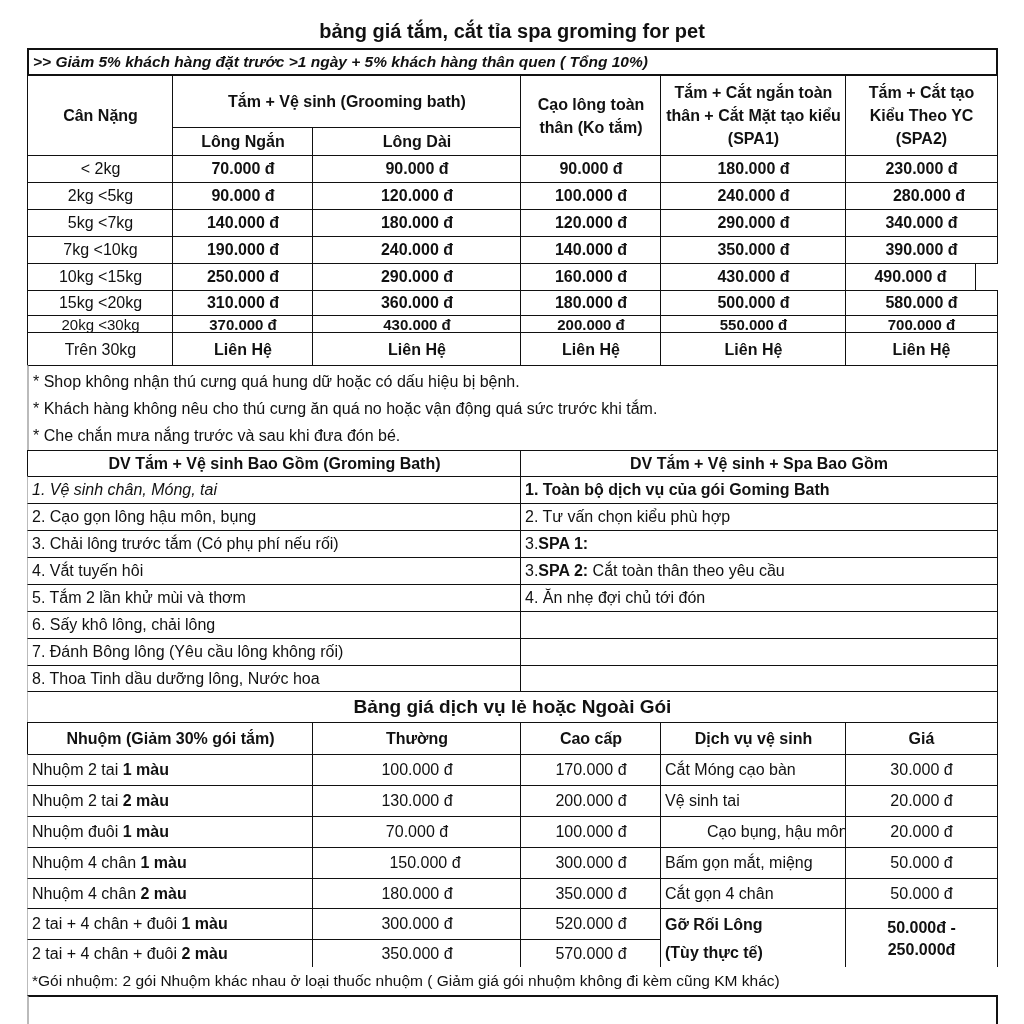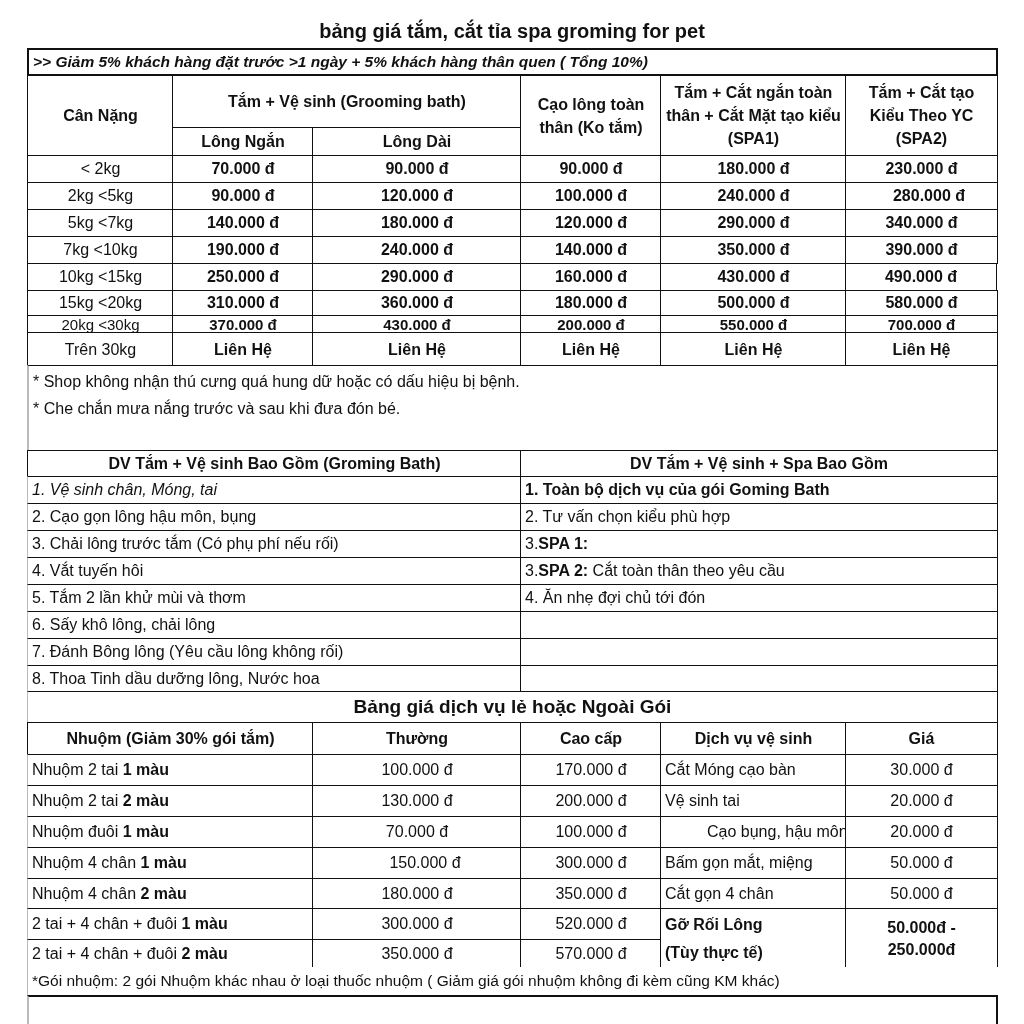--- a/index.html
+++ b/index.html
@@ -57,21 +57,21 @@
     <div class="cell b" style="left: 172px; top: 236px; width: 142px; height: 28px;">190.000 đ</div>
     <div class="cell b" style="left: 312px; top: 236px; width: 210px; height: 28px;">240.000 đ</div>
     <div class="cell b" style="left: 520px; top: 236px; width: 142px; height: 28px;">140.000 đ</div>
     <div class="cell b" style="left: 660px; top: 236px; width: 187px; height: 28px;">350.000 đ</div>
     <div class="cell b" style="left: 845px; top: 236px; width: 153px; height: 28px;">390.000 đ</div>
     <div class="cell" style="left: 27px; top: 263px; width: 147px; height: 28px;">10kg &lt;15kg</div>
     <div class="cell b" style="left: 172px; top: 263px; width: 142px; height: 28px;">250.000 đ</div>
     <div class="cell b" style="left: 312px; top: 263px; width: 210px; height: 28px;">290.000 đ</div>
     <div class="cell b" style="left: 520px; top: 263px; width: 142px; height: 28px;">160.000 đ</div>
     <div class="cell b" style="left: 660px; top: 263px; width: 187px; height: 28px;">430.000 đ</div>
-    <div class="cell b" style="left: 845px; top: 263px; width: 152px; height: 28px;">490.000 đ</div>
+    <div class="cell b" style="left: 845px; top: 263px; width: 131px; height: 28px;">490.000 đ</div>
     <div class="cell" style="left: 27px; top: 290px; width: 147px; height: 26px;">15kg &lt;20kg</div>
     <div class="cell b" style="left: 172px; top: 290px; width: 142px; height: 26px;">310.000 đ</div>
     <div class="cell b" style="left: 312px; top: 290px; width: 210px; height: 26px;">360.000 đ</div>
     <div class="cell b" style="left: 520px; top: 290px; width: 142px; height: 26px;">180.000 đ</div>
     <div class="cell b" style="left: 660px; top: 290px; width: 187px; height: 26px;">500.000 đ</div>
     <div class="cell b" style="left: 845px; top: 290px; width: 153px; height: 26px;">580.000 đ</div>
     <div class="cell squash" style="left: 27px; top: 315px; width: 147px; height: 18px;">20kg &lt;30kg</div>
     <div class="cell b squash" style="left: 172px; top: 315px; width: 142px; height: 18px;">370.000 đ</div>
     <div class="cell b squash" style="left: 312px; top: 315px; width: 210px; height: 18px;">430.000 đ</div>
     <div class="cell b squash" style="left: 520px; top: 315px; width: 142px; height: 18px;">200.000 đ</div>
@@ -80,20 +80,21 @@
     <div class="cell" style="left: 27px; top: 332px; width: 147px; height: 35px;">Trên 30kg</div>
     <div class="cell b" style="left: 172px; top: 332px; width: 142px; height: 35px;">Liên Hệ</div>
     <div class="cell b" style="left: 312px; top: 332px; width: 210px; height: 35px;">Liên Hệ</div>
     <div class="cell b" style="left: 520px; top: 332px; width: 142px; height: 35px;">Liên Hệ</div>
     <div class="cell b" style="left: 660px; top: 332px; width: 187px; height: 35px;">Liên Hệ</div>
     <div class="cell b" style="left: 845px; top: 332px; width: 153px; height: 35px;">Liên Hệ</div>
   </div>
 
 <div class="notes" style="left:27px;top:365px;width:971px;height:86px;padding-top:2px;">
   <div>* Shop không nhận thú cưng quá hung dữ hoặc có dấu hiệu bị bệnh.</div>
+  <div>* Khách hàng không nêu cho thú cưng ăn quá no hoặc vận động quá sức trước khi tắm.</div>
   <div>* Che chắn mưa nắng trước và sau khi đưa đón bé.</div>
 </div>
 
 <div class="cell b" style="left:27px;top:450px;width:495px;height:27px;">DV Tắm + Vệ sinh Bao Gồm (Groming Bath)</div>
 <div class="cell b" style="left:520px;top:450px;width:478px;height:27px;">DV Tắm + Vệ sinh + Spa Bao Gồm</div>
 <div id="package-rows">
     <div class="cell left" style="left: 27px; top: 476px; width: 495px; height: 28px; border-left-color: rgb(187, 187, 187); font-style: italic;">1. Vệ sinh chân, Móng, tai</div>
     <div class="cell left" style="left: 520px; top: 476px; width: 478px; height: 28px;">
       <span></span>
       <b style="white-space: pre;">1. Toàn bộ dịch vụ của gói Goming Bath</b>

